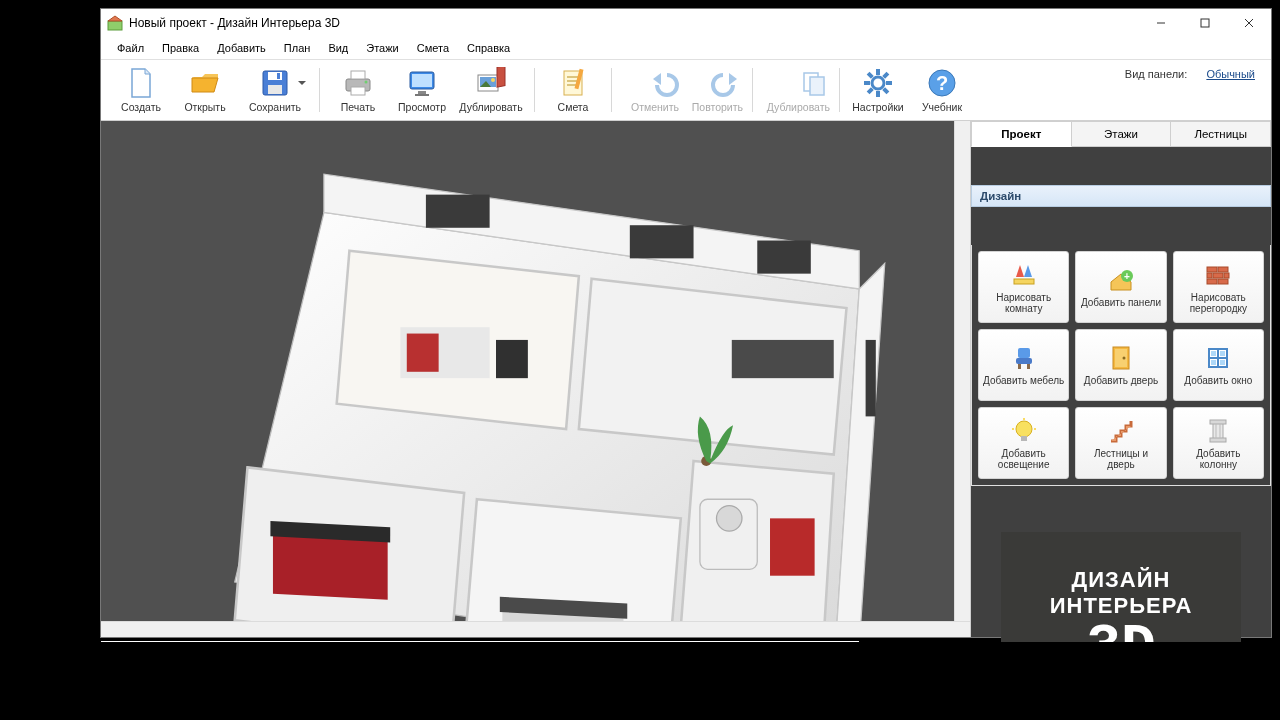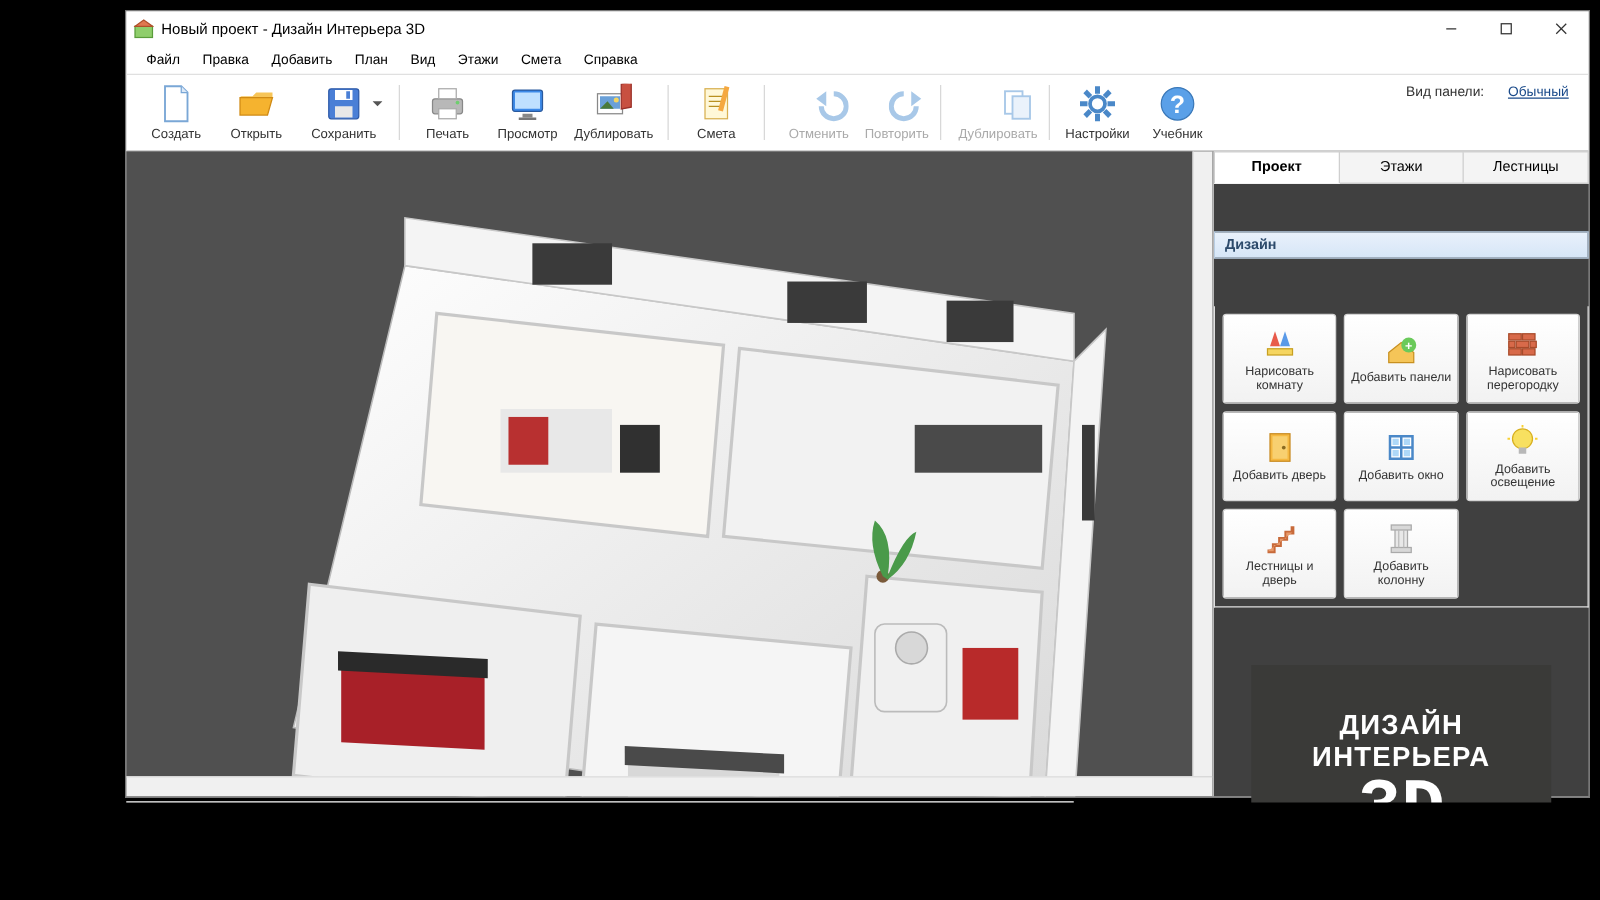--- a/index.html
+++ b/index.html
@@ -320,20 +320,29 @@
                   <rect x="9" y="12" width="10" height="5"></rect>
                   <rect x="20" y="12" width="5" height="5"></rect>
                   <rect x="3" y="18" width="10" height="5"></rect>
                   <rect x="14" y="18" width="10" height="5"></rect>
                 </g>
               </svg>
             <span>Нарисовать перегородку</span>
           </div>
           <div class="design-btn">
             <svg class="dicon" viewBox="0 0 28 28">
+                <rect x="8" y="4" width="12" height="10" rx="2" fill="#5a9ae8"></rect>
+                <rect x="6" y="14" width="16" height="6" rx="2" fill="#4a7ac8"></rect>
+                <rect x="8" y="20" width="3" height="5" fill="#8a6a4a"></rect>
+                <rect x="17" y="20" width="3" height="5" fill="#8a6a4a"></rect>
+              </svg>
+            <span>Добавить мебель</span>
+          </div>
+          <div class="design-btn">
+            <svg class="dicon" viewBox="0 0 28 28">
                 <rect x="6" y="3" width="16" height="22" fill="#f5b840" stroke="#c88a20"></rect>
                 <rect x="8" y="5" width="12" height="18" fill="#f8d070"></rect>
                 <circle cx="17" cy="14" r="1.5" fill="#8a6a20"></circle>
               </svg>
             <span>Добавить дверь</span>
           </div>
           <div class="design-btn">
             <svg class="dicon" viewBox="0 0 28 28">
                 <rect x="5" y="5" width="18" height="18" fill="#fff" stroke="#4a88c8" stroke-width="2"></rect>
                 <line x1="14" y1="5" x2="14" y2="23" stroke="#4a88c8" stroke-width="2"></line>

